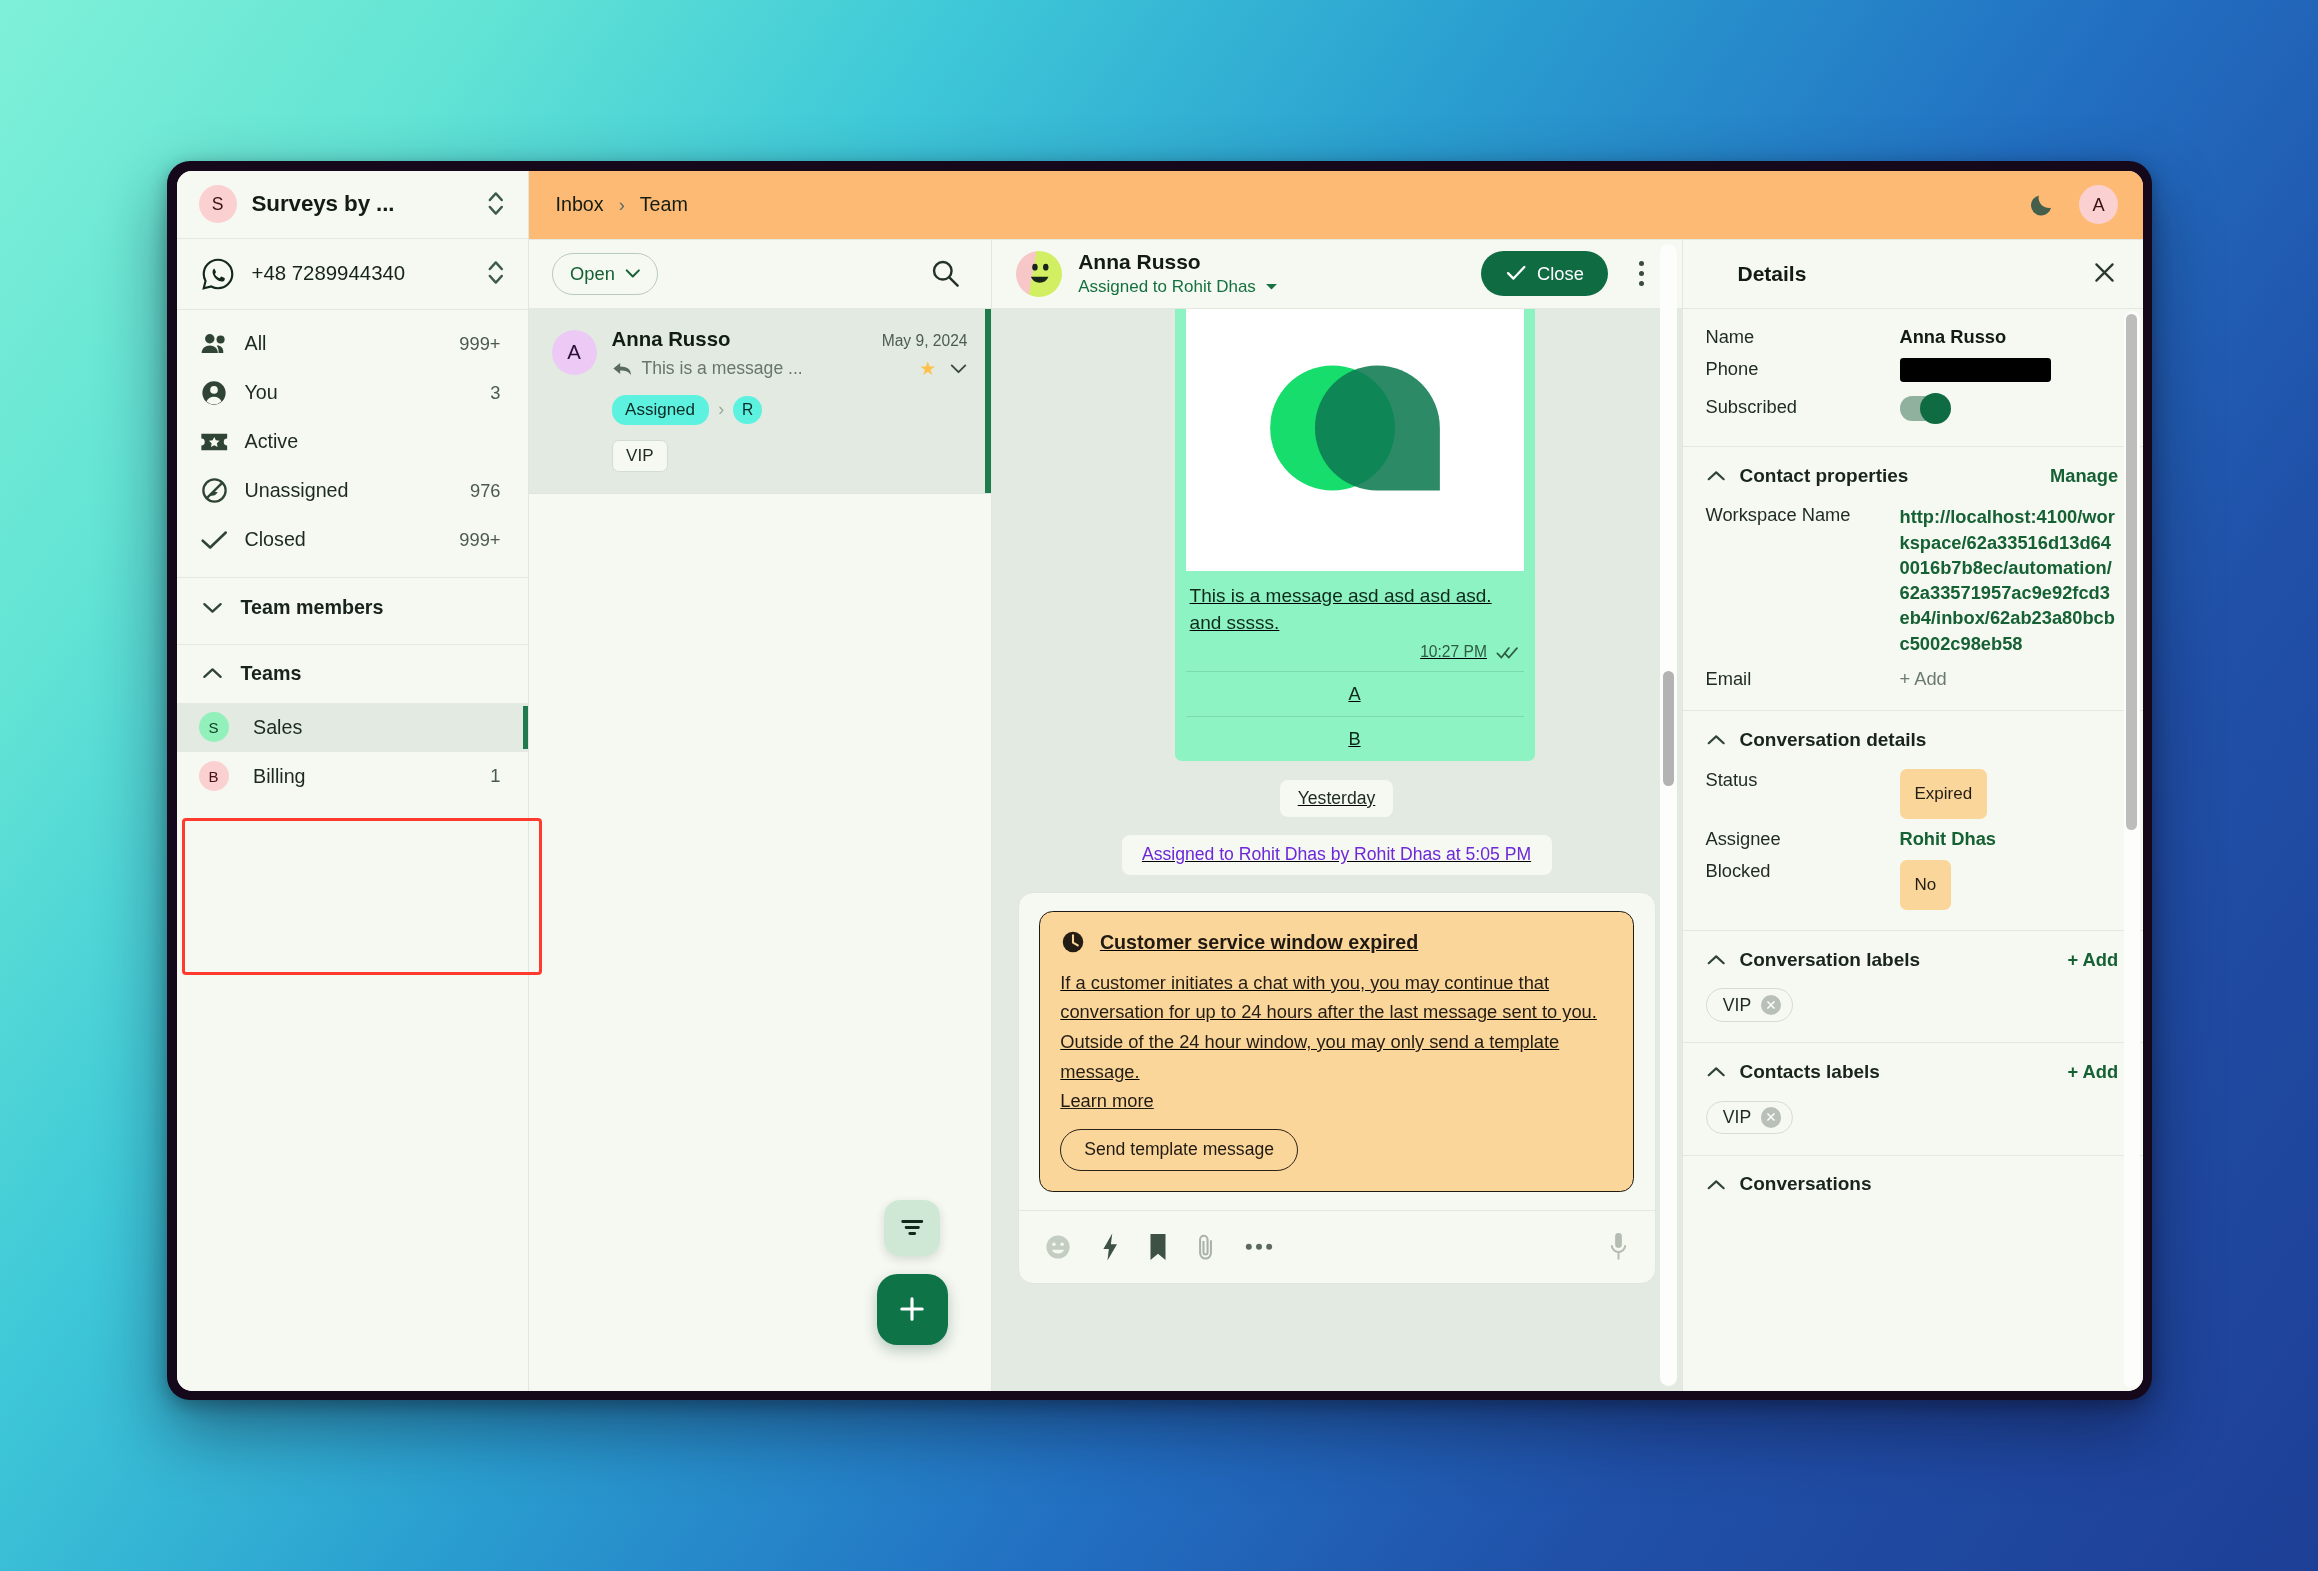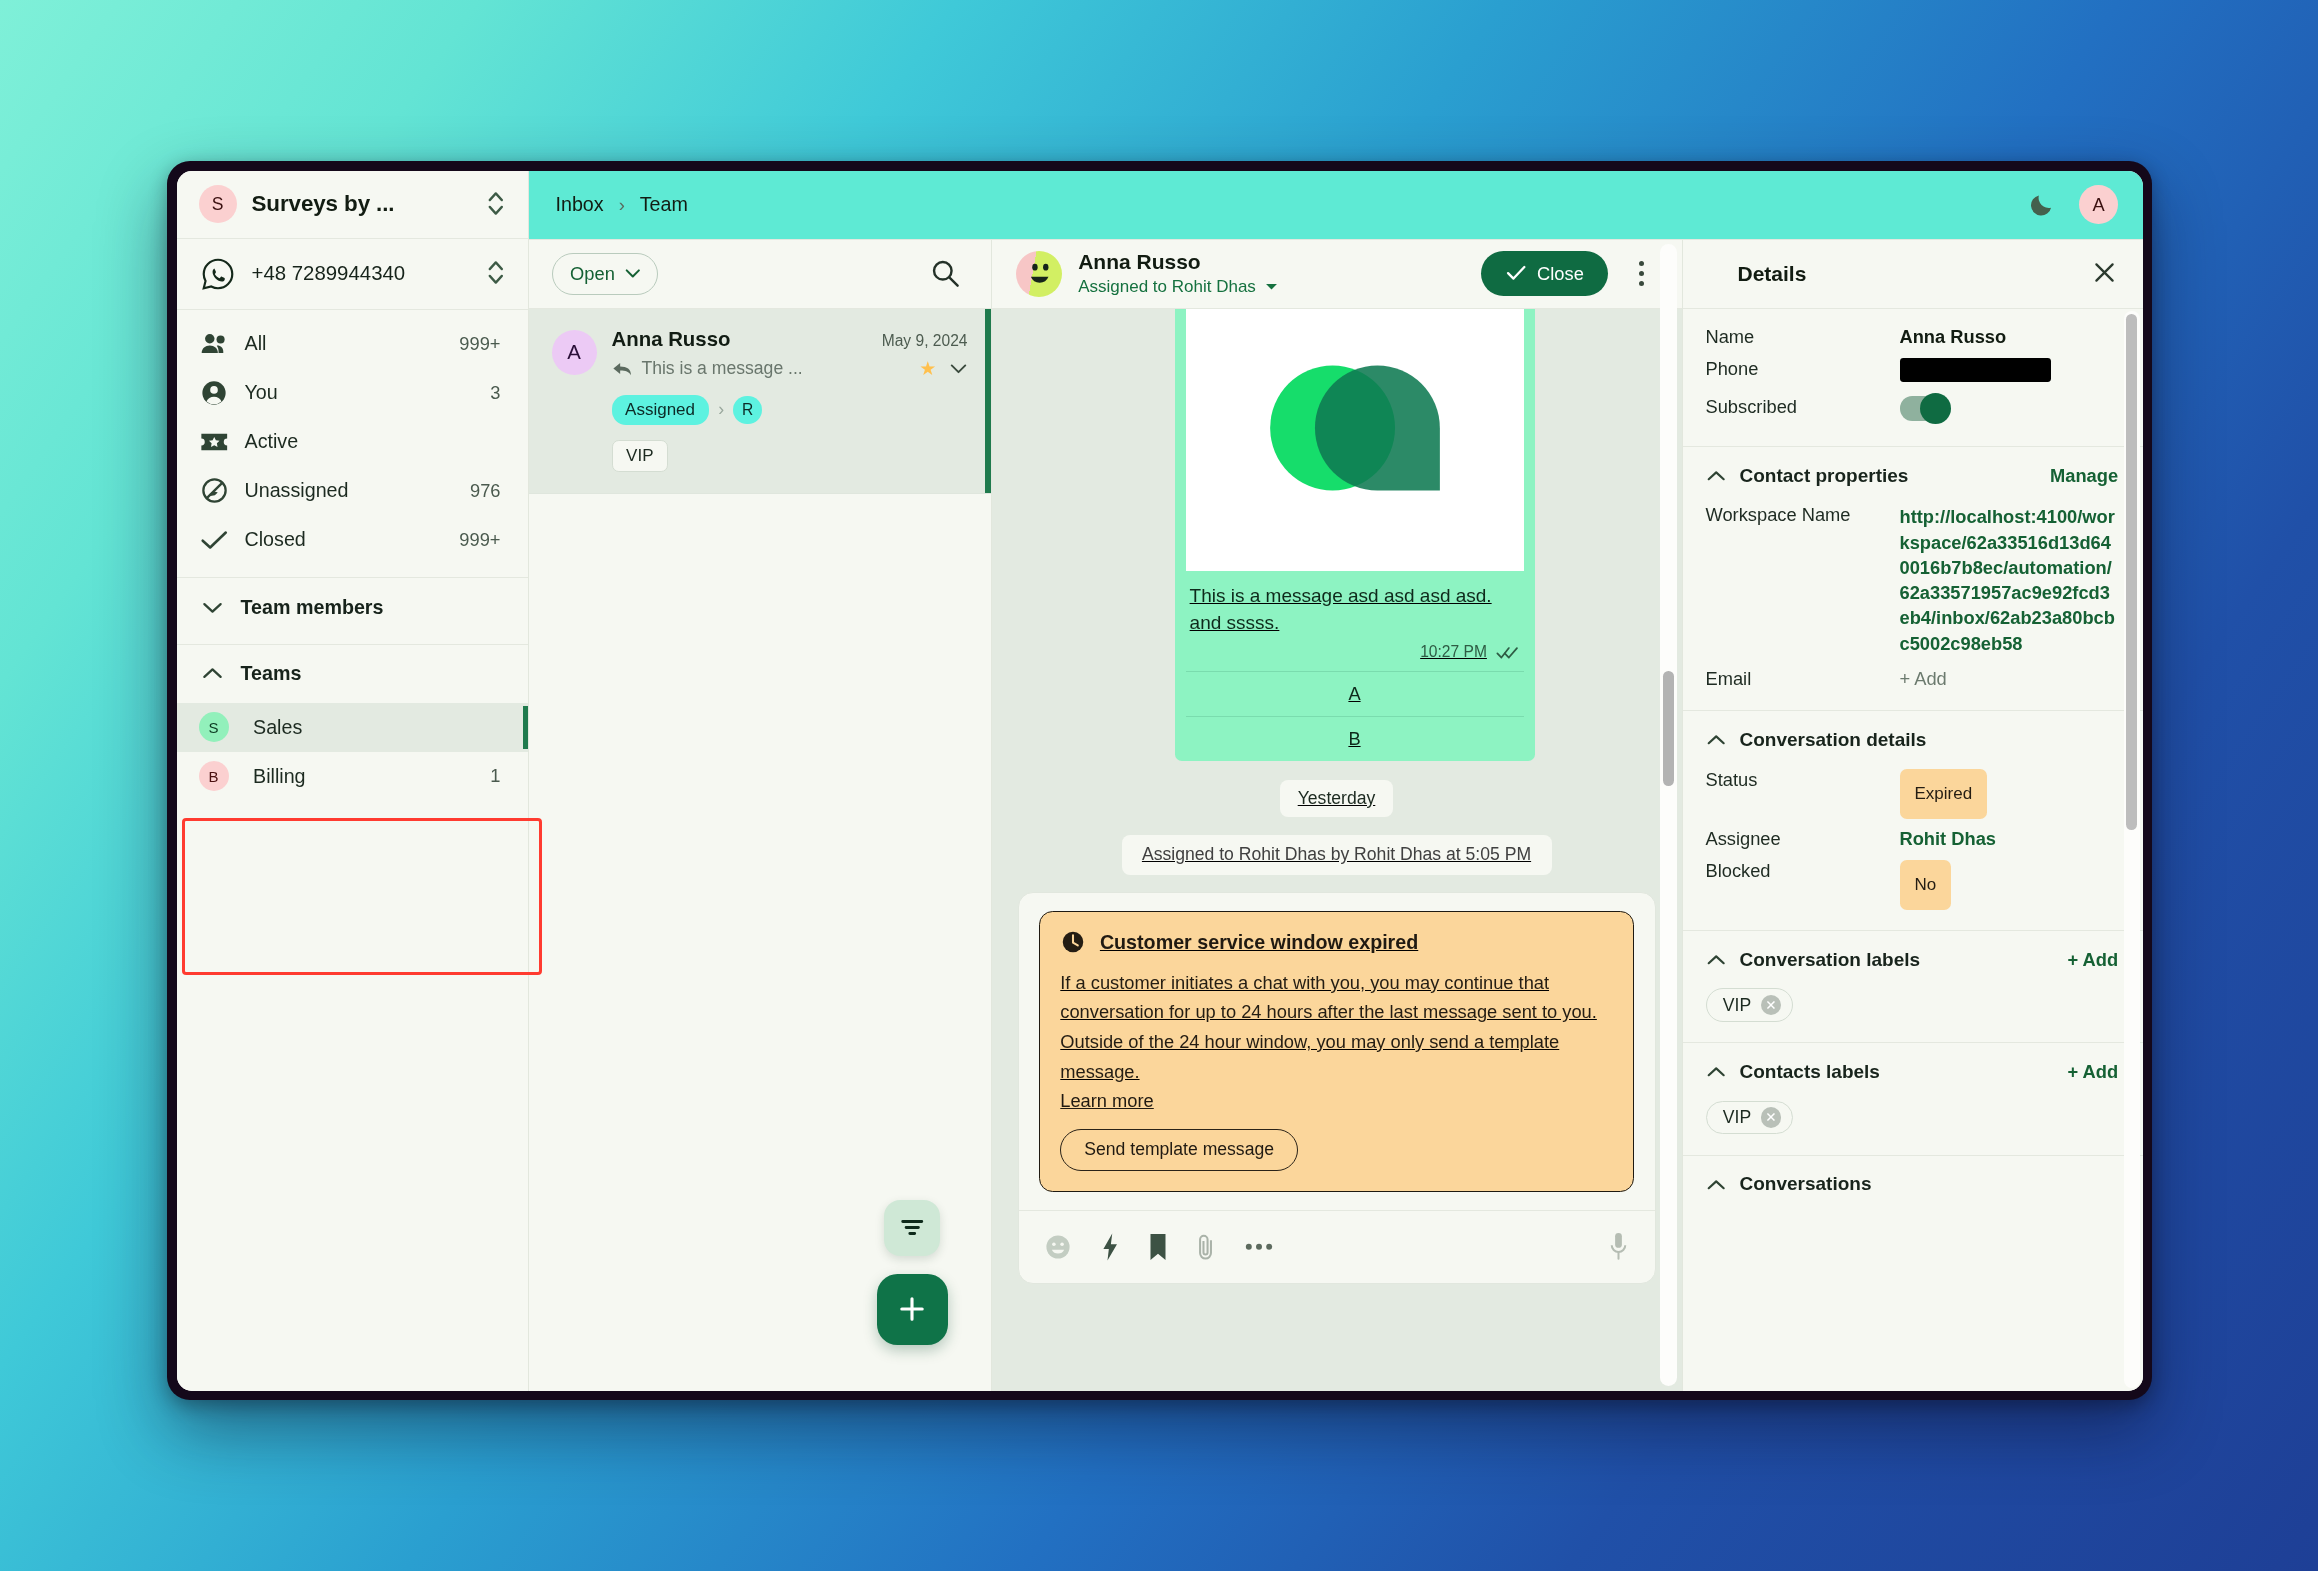--- a/index.html
+++ b/index.html
@@ -227,21 +227,21 @@
   .bubble-btn {
     border-top:0.7px solid #7adcae; text-align:center; font-size:18.3px; color:#0e2a1b;
     padding: 11px 0; cursor:pointer;
   }
   .date-chip {
     background:#f6f8f2; border-radius:8.1px; padding:8.1px 17.6px;
     font-size:17.6px; color:#1c2a20; margin-top: 19px;
   }
   .sys-chip {
     background:#f6f8f2; border-radius:8.1px; padding:9.5px 20.4px;
-    font-size:17.6px; color:#404040; margin-top: 17.6px;
+    font-size:17.6px; color:#6d28d9; margin-top: 17.6px;
   }
 
   .composer {
     margin: 17.6px 26px 0 26px;
     background:#f6f8f2; border:0.7px solid #e1e7de; border-radius:15px;
     flex-shrink: 0;
   }
   .alert {
     margin: 17.6px 20.4px 17.6px 20.4px;
     background:#fbd69b; border:1.4px solid #1f1a12; border-radius:13.6px;
@@ -317,21 +317,21 @@
     background:#fdfdfb; border-radius:8.1px;
   }
   #det-thumb {
     position:absolute; left:2.7px; width:11px; top:2.7px; height:516px;
     background:#bdbdbd; border-radius:5.4px;
   }
 
   
   #topbar {
     position:absolute; left:352px; right:0; top:0; height:69px;
-    background:#5eead4; border-bottom:0.7px solid #e4e8df;
+    background:#fdba74; border-bottom:0.7px solid #e4e8df;
     display:flex; align-items:center; padding: 0 24.4px 0 27px; z-index:20;
   }
   .crumb { font-size:19.7px; color:#121c12; }
   .crumb-sep { margin:0 15px; color:#5a6a5d; font-size:18.3px;}
   .topbar-right { margin-left:auto; display:flex; align-items:center; gap:23px; }
   .moon { cursor:pointer; color:#44604d; display:flex;}
   .top-av {
     width:39px;height:39px;border-radius:50%;background:#fbd0d0;color:#3b1010;
     display:flex;align-items:center;justify-content:center;font-size:18.3px;cursor:pointer;
   }

